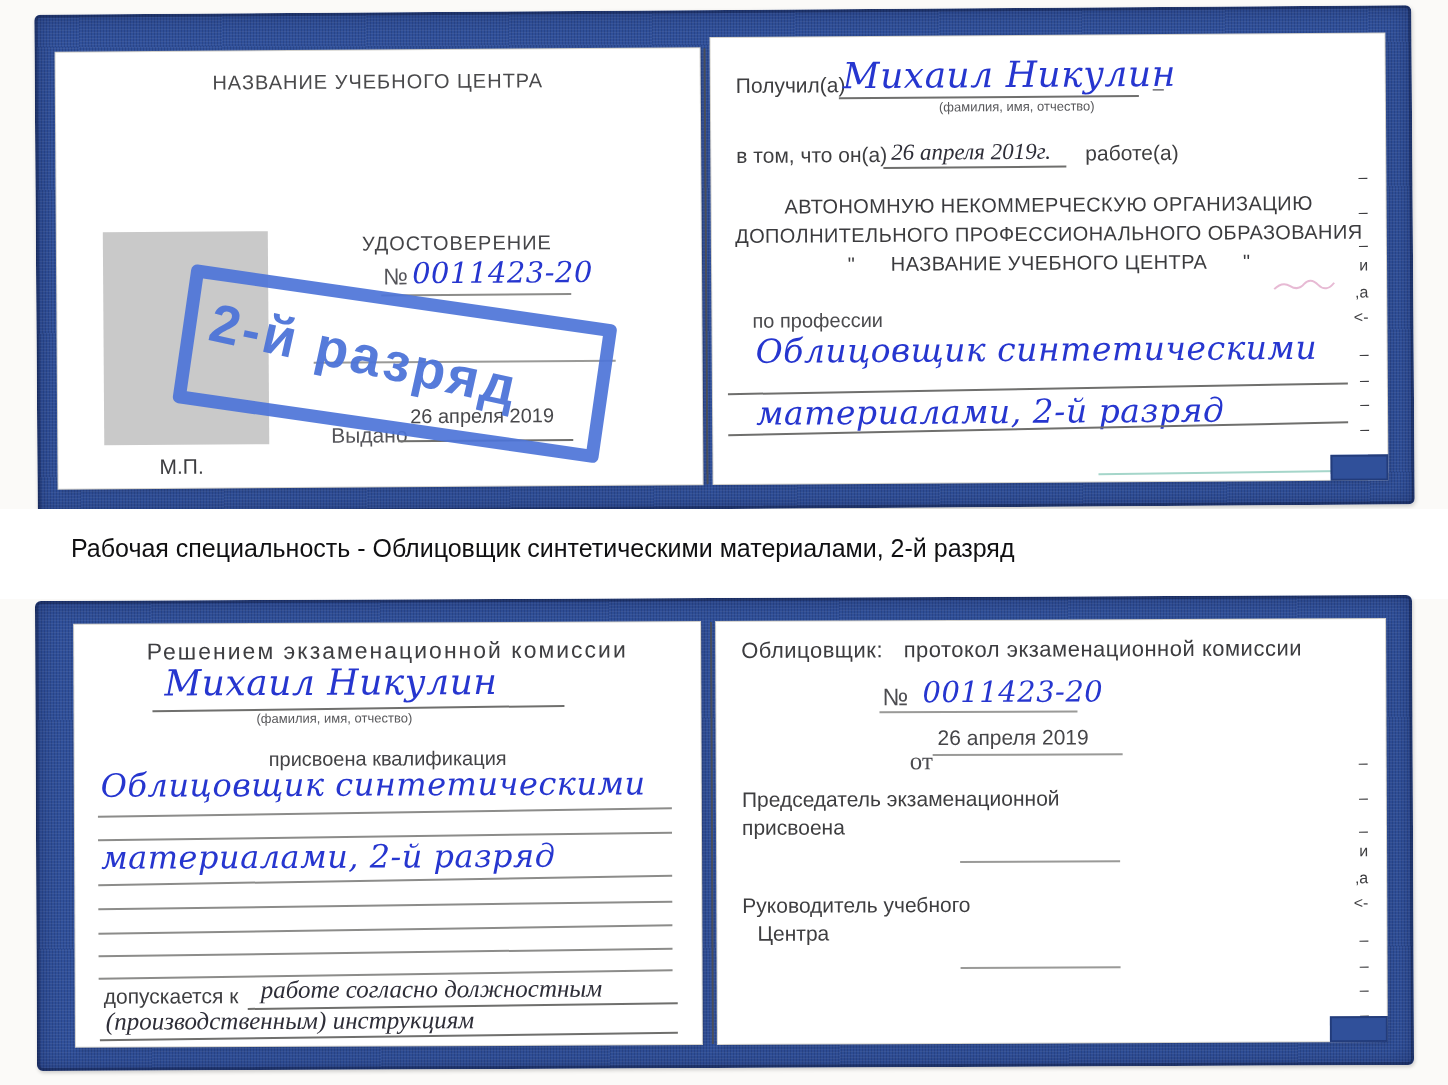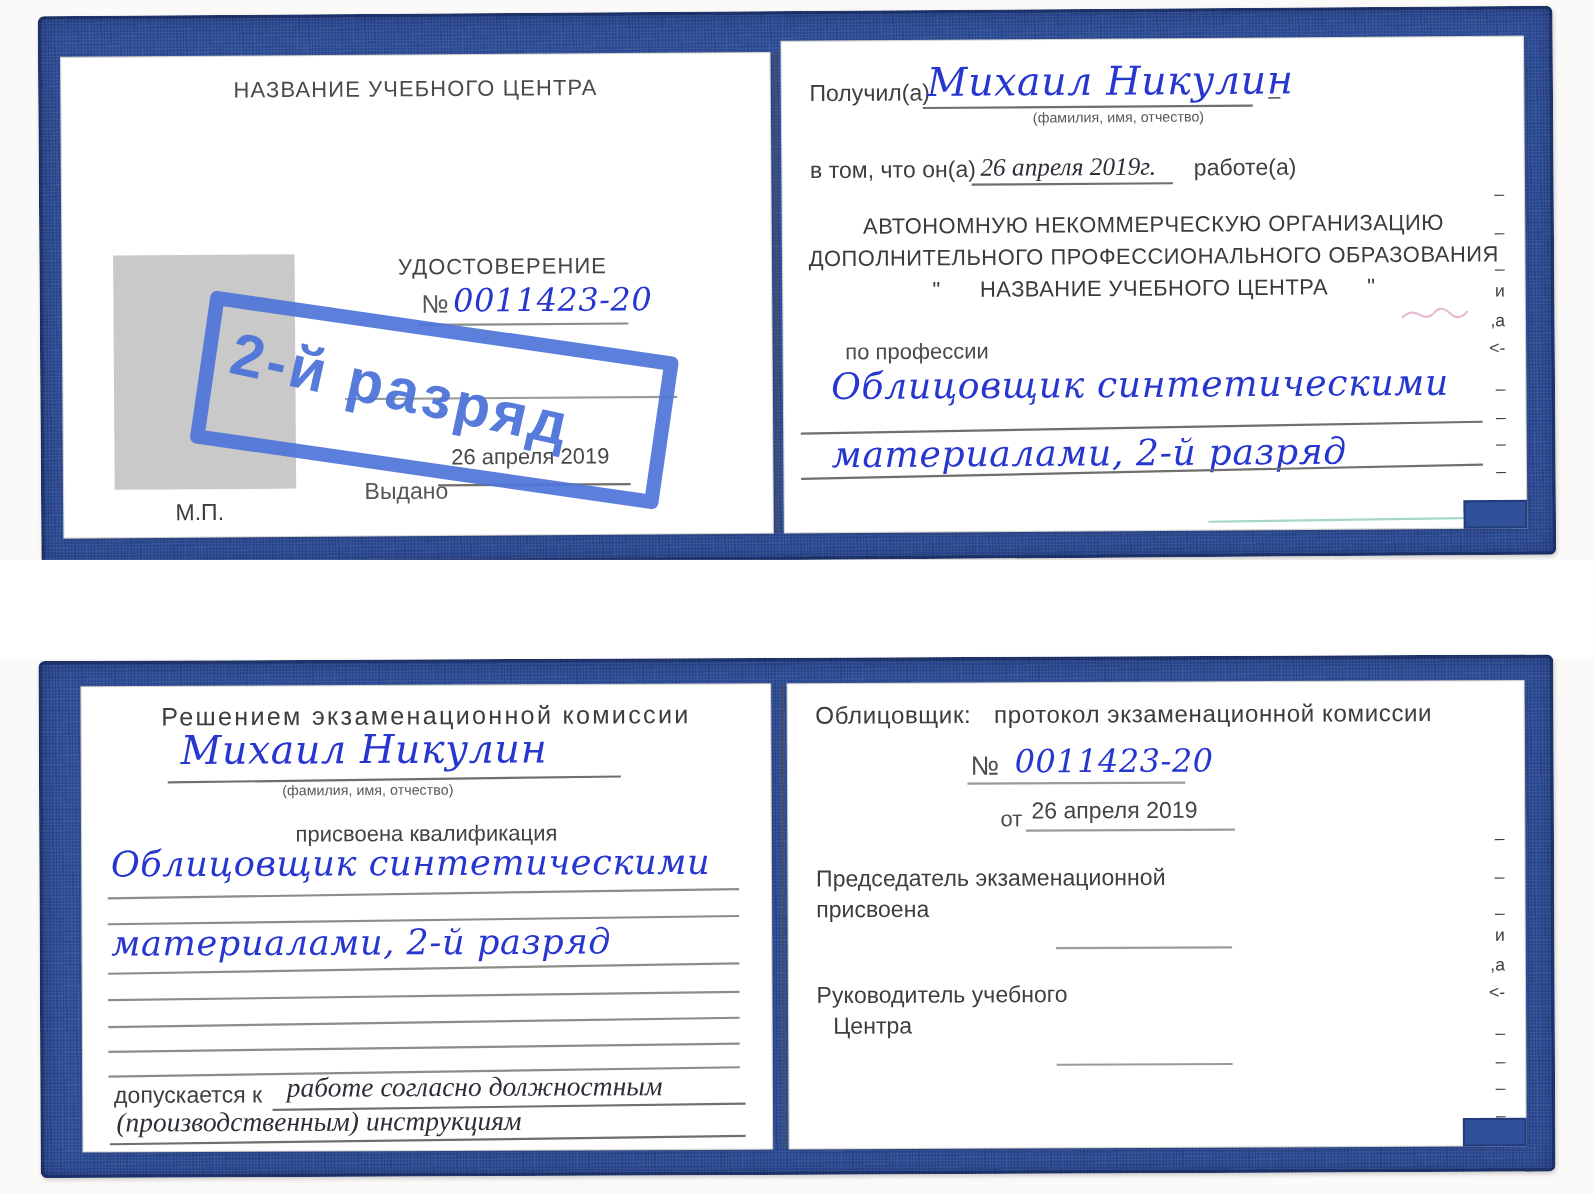--- a/index.html
+++ b/index.html
@@ -57,21 +57,21 @@
 
       <div class="t" style="left:270px;top:182px;width:260px;text-align:center;font-size:20px;letter-spacing:1px;color:#454548;">УДОСТОВЕРЕНИЕ</div>
 
       <div class="t" style="left:326px;top:213px;font-size:23px;color:#55555a;">№</div>
       <div class="hw" style="left:355px;top:206px;font-size:29px;">0011423-20</div>
       <div class="rule" style="left:324px;top:244px;width:190px;"></div>
 
       <div class="rule" style="left:256px;top:311px;width:302px;background:#9a9a98;"></div>
 
       <div class="t" style="left:352px;top:355px;font-size:20px;color:#48484b;">26 апреля 2019</div>
-      <div class="t" style="left:273px;top:373px;font-size:21px;color:#55555a;margin-top:12px;">Выдано</div>
+      <div class="t" style="left:273px;top:373px;font-size:21px;color:#55555a;">Выдано</div>
       <div class="rule dk" style="left:340px;top:390px;width:175px;"></div>
 
       <div class="t" style="left:101px;top:403px;font-size:21px;color:#3d3d40;">М.П.</div>
 
       <div class="stamp-frame">
         <div class="stamp-text">2-й разряд</div>
       </div>
     </div>
 
     <div class="spine" style="left:669px;top:38px;height:436px;"></div>
@@ -85,21 +85,21 @@
 
       <div class="t" style="left:25px;top:106px;font-size:21px;">в том, что он(а)</div>
       <div class="t ser" style="left:180px;top:103px;font-size:23px;">26 апреля 2019г.</div>
       <div class="rule dk" style="left:172px;top:130px;width:183px;"></div>
       <div class="t" style="left:374px;top:106px;font-size:21px;">работе(а)</div>
 
       <div class="t ctr" style="top:158px;font-size:20px;letter-spacing:.4px;color:#3b3b3e;">АВТОНОМНУЮ НЕКОММЕРЧЕСКУЮ ОРГАНИЗАЦИЮ</div>
       <div class="t ctr" style="top:187px;font-size:20px;letter-spacing:.4px;color:#3b3b3e;">ДОПОЛНИТЕЛЬНОГО ПРОФЕССИОНАЛЬНОГО ОБРАЗОВАНИЯ</div>
       <div class="t ctr" style="top:216px;font-size:20px;letter-spacing:.4px;color:#3b3b3e;white-space:pre;">"      НАЗВАНИЕ УЧЕБНОГО ЦЕНТРА      "</div>
 
-      <div class="t" style="left:56px;top:272px;font-size:20px;color:#4a4a4d;">по профессии</div>
+      <div class="t" style="left:40px;top:272px;font-size:20px;color:#4a4a4d;">по профессии</div>
       <div class="hw" style="left:43px;top:294px;font-size:33px;">Облицовщик синтетическими</div>
       <div class="rule dk" style="left:15px;top:352px;width:620px;transform:rotate(-0.6deg);"></div>
       <div class="hw" style="left:43px;top:356px;font-size:33px;">материалами, 2-й разряд</div>
       <div class="rule dk" style="left:15px;top:392px;width:620px;transform:rotate(-0.8deg);"></div>
 
       <svg style="position:absolute;left:560px;top:245px;" width="64" height="14" viewBox="0 0 64 14">
         <path d="M2,10 q8,-8 16,-3 t14,-2 t14,1 t16,-2" fill="none" stroke="#dfa3c6" stroke-width="2" opacity=".75"></path>
       </svg>
       <div class="teal" style="left:385px;top:437px;width:262px;transform:rotate(-0.4deg);"></div>
 
@@ -113,20 +113,21 @@
         <span>–</span>
         <span>–</span>
         <span>–</span>
         <span>–</span>
       </div>
       <div class="notch"></div>
     </div>
   </div>
 
   <div style="position:absolute;left:0;top:509px;width:1448px;height:90px;background:#ffffff;"></div>
+  <div class="t" style="left:71px;top:534px;font-size:25px;color:#101012;">Рабочая специальность - Облицовщик синтетическими материалами, 2-й разряд</div>
 
   <div class="cover" style="left:36px;top:598px;width:1377px;height:470px;transform:rotate(-0.25deg);">
 
     <div class="page" style="left:39px;top:24px;width:626px;height:422px;">
       <div class="t ctr" style="top:14px;font-size:23px;letter-spacing:2px;color:#3e3e41;">Решением экзаменационной комиссии</div>
 
       <div class="hw" style="left:90px;top:38px;font-size:36px;">Михаил Никулин</div>
       <div class="rule dk" style="left:78px;top:84px;width:412px;transform:rotate(-0.5deg);"></div>
       <div class="t" style="left:182px;top:88px;font-size:13px;color:#59595c;">(фамилия, имя, отчество)</div>
 
@@ -154,21 +155,21 @@
     <div class="page" style="left:681px;top:24px;width:669px;height:422px;">
       <div class="t" style="left:25px;top:16px;font-size:22px;letter-spacing:.5px;color:#3c3c3f;">
         <span>Облицовщик:</span>
         <span style="margin-left:14px;">протокол экзаменационной комиссии</span>
       </div>
 
       <div class="t" style="left:166px;top:62px;font-size:24px;color:#4c4c50;">№</div>
       <div class="hw" style="left:206px;top:54px;font-size:29px;">0011423-20</div>
       <div class="rule" style="left:163px;top:90px;width:198px;background:#9a9a98;"></div>
 
-      <div class="t" style="left:193px;top:113px;font-size:20px;color:#4c4c50;">от</div>
+      <div class="t" style="left:193px;top:126px;font-size:25px;color:#4c4c50;font-family:Liberation Serif, serif;">от</div>
       <div class="t" style="left:221px;top:105px;font-size:21px;color:#454548;">26 апреля 2019</div>
       <div class="rule" style="left:216px;top:133px;width:190px;background:#9a9a98;"></div>
 
       <div class="t" style="left:25px;top:166px;font-size:21px;">Председатель экзаменационной</div>
       <div class="t" style="left:25px;top:194px;font-size:21px;">присвоена</div>
       <div class="rule" style="left:243px;top:240px;width:160px;background:#9a9a98;"></div>
 
       <div class="t" style="left:25px;top:272px;font-size:21px;">Руководитель учебного</div>
       <div class="t" style="left:40px;top:300px;font-size:21px;">Центра</div>
       <div class="rule" style="left:243px;top:346px;width:160px;background:#9a9a98;"></div>

